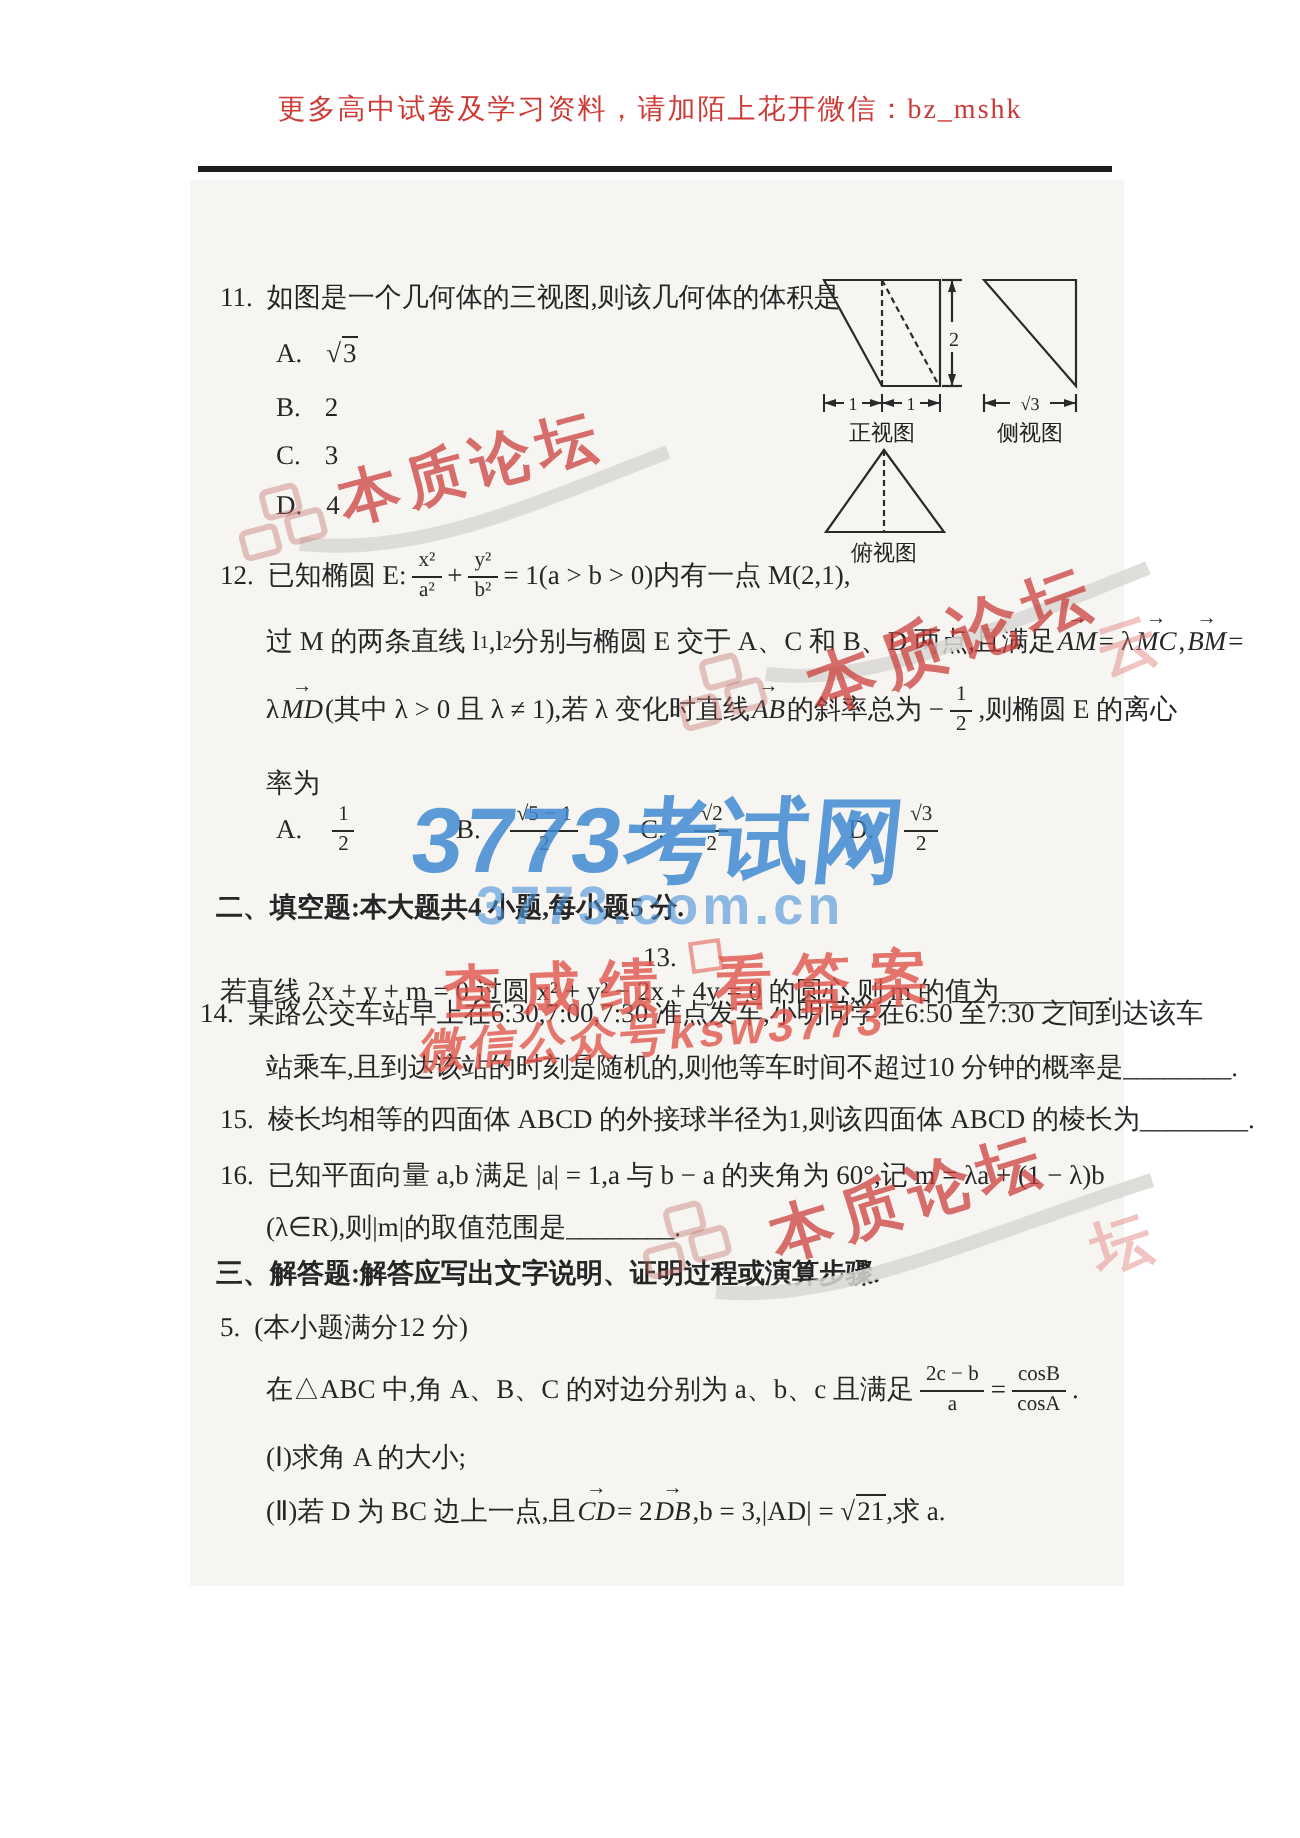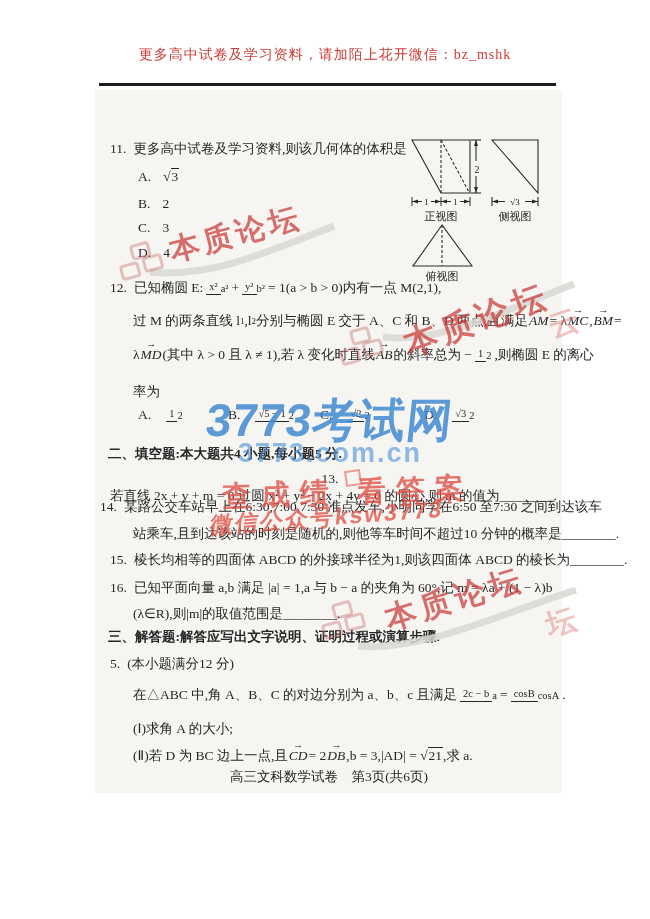--- a/index.html
+++ b/index.html
@@ -9,21 +9,21 @@
   .header-note{position:absolute;left:0;right:0;top:46px;text-align:center;font-size:14px;
                color:#cd3a35;letter-spacing:1px;z-index:2;}
   .top-rule{position:absolute;left:99px;top:83px;width:457px;height:2.5px;background:#1e1e1e;z-index:2;}
   .line{position:absolute;z-index:3;font-size:13.5px;white-space:nowrap;display:flex;align-items:center;
         line-height:1.25;}
   .qnum{margin-right:7px;}
   .optlabel{margin-right:12px;}
   .bold{font-weight:bold;}
   .footer{position:absolute;left:99px;width:460px;top:768px;text-align:center;font-size:13.5px;z-index:3;}
   
-  .frac{display:inline-flex;flex-direction:row;align-items:center;vertical-align:middle;
+  .frac{display:inline-flex;flex-direction:column;align-items:center;vertical-align:middle;
         line-height:1.05;font-size:10.5px;margin:0 3px;}
   .frac .num{padding:0 3px 1px;border-bottom:1px solid #262626;}
   .frac .den{padding-top:1px;}
   .vec{position:relative;display:inline-block;font-style:italic;margin:0 1px;}
   .vec .vec-arrow{position:absolute;top:-0.85em;left:50%;transform:translateX(-50%);
                   font-size:0.75em;font-style:normal;letter-spacing:0;}
   .sqrt-body{border-top:1px solid #262626;padding:0 1px;}
   sub{font-size:9px;}
   
   .diagram{position:absolute;left:405px;top:133px;z-index:3;}
@@ -64,21 +64,21 @@
 <body>
 
 <div class="canvas">
 
   <div class="header-note">更多高中试卷及学习资料，请加陌上花开微信：bz_mshk</div>
   <div class="top-rule"></div>
   <div class="paper"></div>
 
   <div class="line" style="top:141px;left:110px;">
     <span class="qnum">11.</span>
-    <span>更多高中试卷及学习资料,则该几何体的体积是</span>
+    <span>如图是一个几何体的三视图,则该几何体的体积是</span>
   </div>
   <div class="line" style="top:169px;left:138px;">
     <span class="optlabel">A.</span>
     <span>√<span class="sqrt-body">3</span></span>
   </div>
   <div class="line" style="top:196px;left:138px;">
     <span class="optlabel">B.</span>
     <span>2</span>
   </div>
   <div class="line" style="top:220px;left:138px;">
@@ -228,21 +228,20 @@
   <div class="line" style="top:680px;left:133px;height:30px;">在△ABC 中,角 A、B、C 的对边分别为 a、b、c 且满足<span class="frac">
         <span class="num">2c − b</span>
         <span class="den">a</span>
       </span> = <span class="frac">
         <span class="num">cosB</span>
         <span class="den">cosA</span>
       </span>.</div>
   <div class="line" style="top:721px;left:133px;">(Ⅰ)求角 A 的大小;</div>
   <div class="line" style="top:747px;left:133px;">(Ⅱ)若 D 为 BC 边上一点,且<span class="vec"><span class="vec-arrow">→</span>CD</span> = 2 <span class="vec"><span class="vec-arrow">→</span>DB</span>,b = 3,|AD| = √<span class="sqrt-body">21</span>,求 a.</div>
 
-  <div class="footer">高三文科数学试卷　第3页(共6页)</div>
 
   <svg class="swooshes" width="650" height="919" viewBox="0 0 650 919">
     <path d="M150,272 C210,278 262,254 334,226" fill="none" stroke="#d8d7d3" stroke-width="7" opacity="0.85"></path>
     <path d="M383,337 C438,344 502,312 574,284" fill="none" stroke="#d8d7d3" stroke-width="7" opacity="0.85"></path>
     <path d="M358,646 C420,652 492,617 576,590" fill="none" stroke="#d8d7d3" stroke-width="7" opacity="0.85"></path>
   </svg>
 
   <div class="wm wm-stamp stamp1">本质论坛</div>
   <div class="wm wm-stamp stamp2">本质论坛</div>
   <div class="wm wm-stamp stamp3">本质论坛</div>

